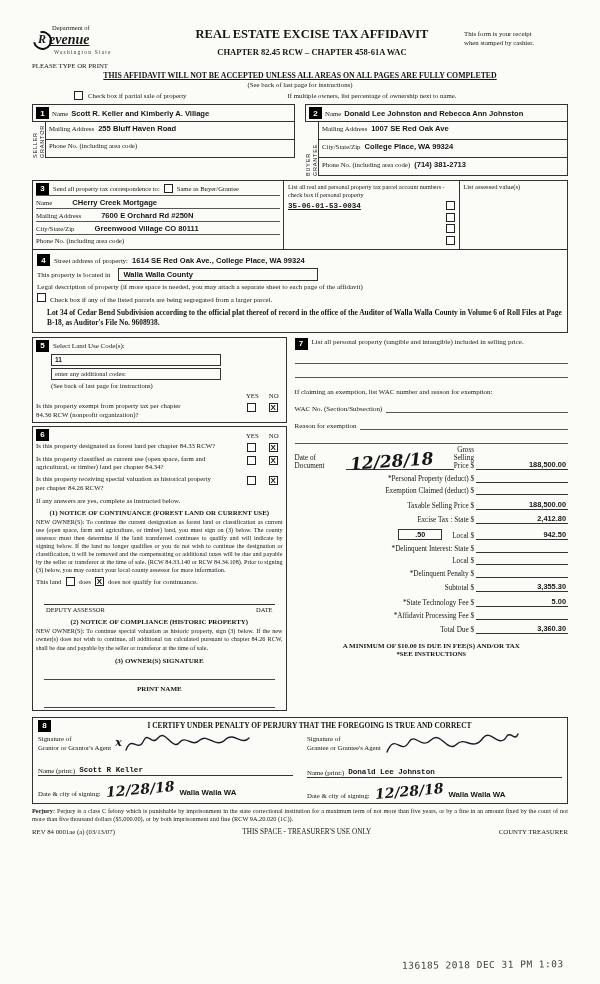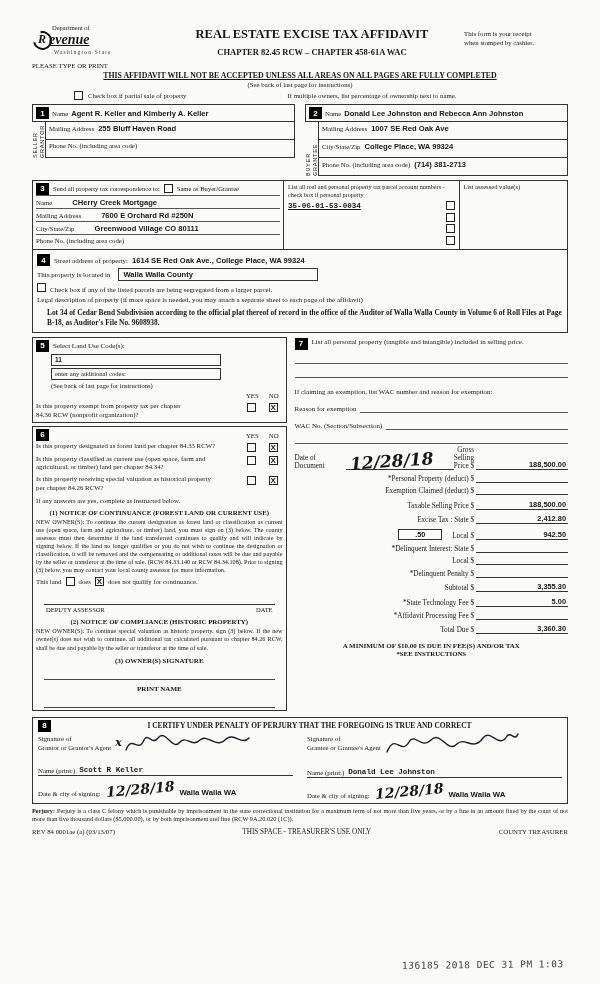--- a/index.html
+++ b/index.html
@@ -152,21 +152,21 @@
     <span class="cb"></span>
     <span>Check box if partial sale of property</span>
     <span class="mo">If multiple owners, list percentage of ownership next to name.</span>
   </div>
 
   <div class="parties">
     <div class="party">
       <div class="party-head">
         <span class="numbox">1</span>
         <span class="lab">Name</span>
-        <span class="fval">Agent R. Keller and Kimberly A. Keller</span>
+        <span class="fval">Scott R. Keller and Kimberly A. Village</span>
       </div>
       <div class="party-body">
         <div class="vstrip">
           <span class="vtext">SELLER</span>
           <span class="vtext">GRANTOR</span>
         </div>
         <div class="pfields">
           <div class="fieldrow">
             <span class="lab">Mailing Address</span>
             <span class="fval">255 Bluff Haven Road</span>
@@ -260,25 +260,25 @@
     <div class="s4row">
       <span class="numbox">4</span>
       <span>Street address of property:</span>
       <span class="fval">1614 SE Red Oak Ave., College Place, WA  99324</span>
     </div>
     <div class="s4row">
       <span>This property is located in</span>
       <span class="locbox fval">Walla Walla County</span>
     </div>
     <div class="s4row">
+      <span>Legal description of property (if more space is needed, you may attach a separate sheet to each page of the affidavit)</span>
+    </div>
+    <div class="s4row">
       <span class="cb"></span>
       <span>Check box if any of the listed parcels are being segregated from a larger parcel.</span>
-    </div>
-    <div class="s4row">
-      <span>Legal description of property (if more space is needed, you may attach a separate sheet to each page of the affidavit)</span>
     </div>
     <div class="legal">Lot 34 of Cedar Bend Subdivision according to the official plat thereof of record in the office of the Auditor of Walla Walla County in Volume 6 of Roll Files at Page B-18, as Auditor's File No. 9608938.</div>
   </div>
 
   <div class="main">
     <div class="mleft">
 
       <div class="box">
         <div class="s5head">
           <span class="numbox">5</span>
@@ -370,25 +370,25 @@
     <div class="mright">
       <div class="s7head">
         <span class="numbox">7</span>
         <span style="flex:1;line-height:1.35;">List all personal property (tangible and intangible) included in selling price.</span>
       </div>
       <div class="blankline"></div>
       <div class="blankline"></div>
 
       <div style="margin-top:10px;">If claiming an exemption, list WAC number and reason for exemption:</div>
       <div class="wacrow">
+        <span>WAC No. (Section/Subsection)</span>
+        <span class="inline-line fval"></span>
+      </div>
+      <div class="wacrow">
         <span>Reason for exemption</span>
-        <span class="inline-line fval"></span>
-      </div>
-      <div class="wacrow">
-        <span>WAC No. (Section/Subsection)</span>
         <span class="inline-line fval"></span>
       </div>
       <div class="blankline"></div>
 
       <div class="daterow">
         <span style="font-size:7.2px;">Date of Document</span>
         <span class="dline">
           <span class="handw">12/28/18</span>
         </span>
         <span class="mrow" style="flex:1;margin-top:0;">

